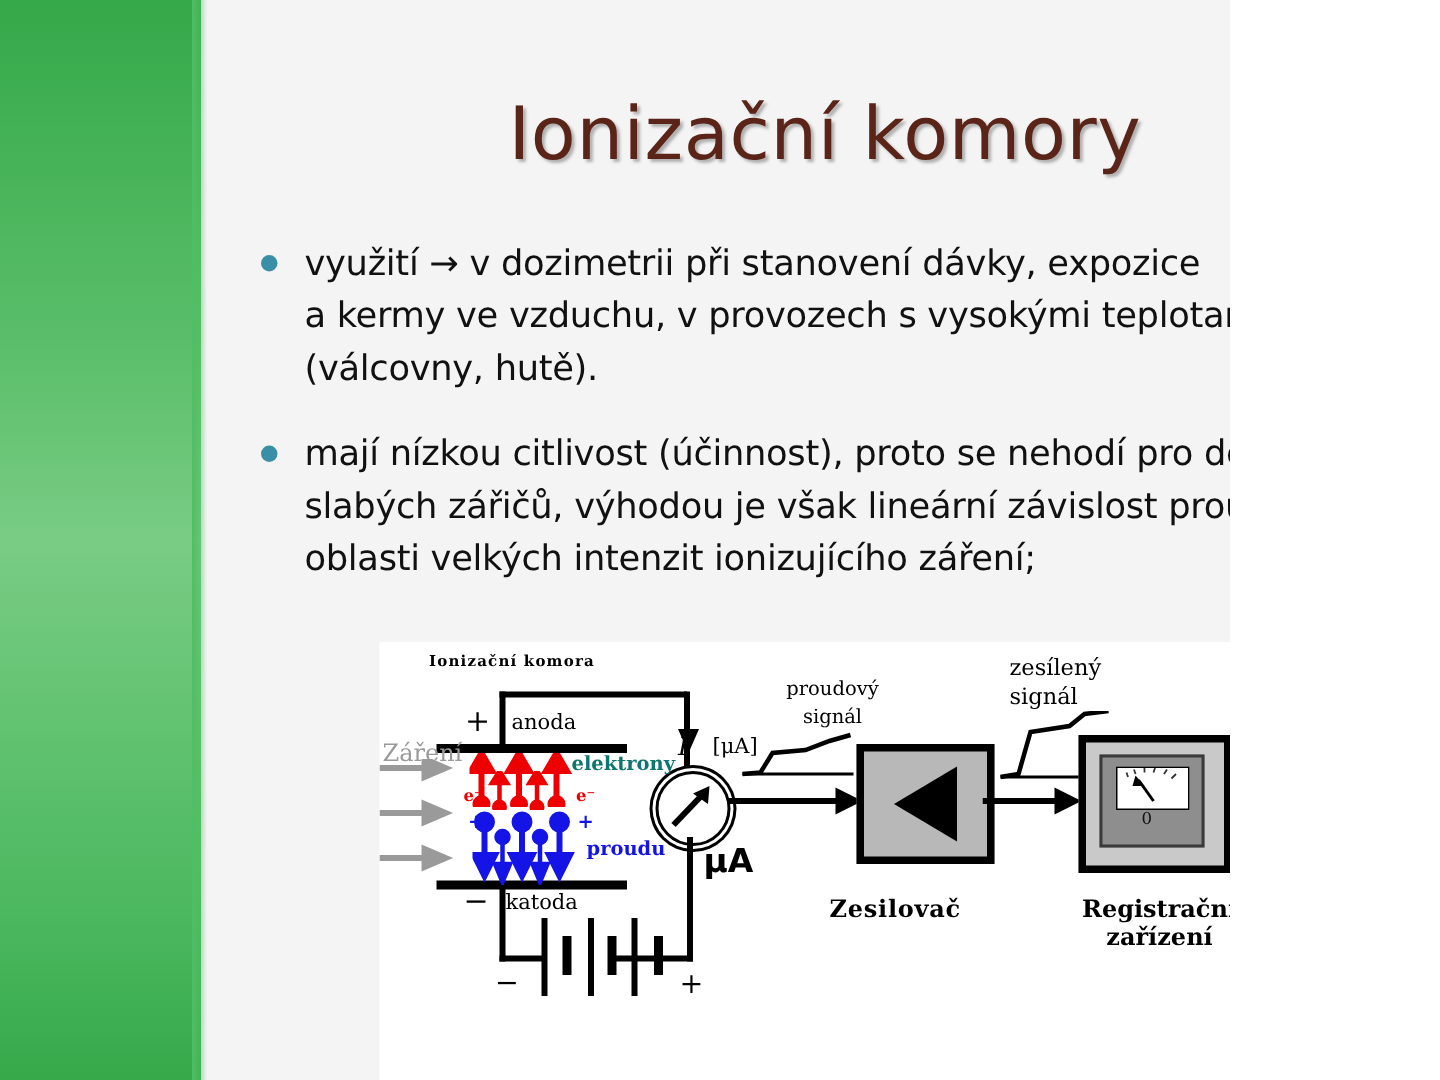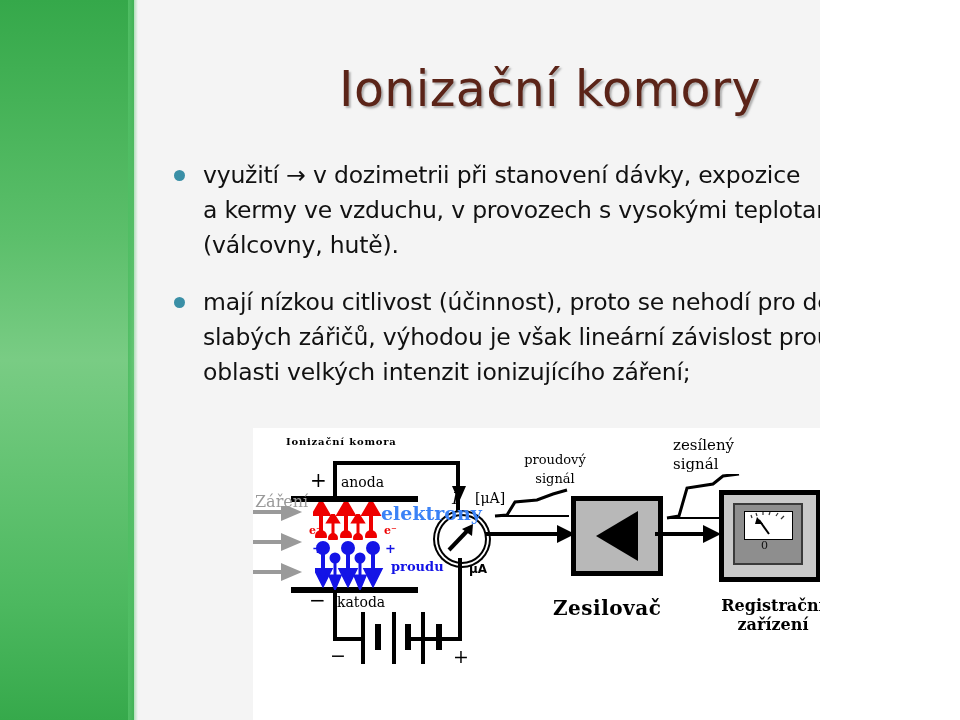--- a/index.html
+++ b/index.html
@@ -121,40 +121,40 @@
   .lbl-anoda { left: 88px; top: 46px; font-size: 14px; }
   .lbl-katoda { left: 84px; top: 166px; font-size: 14px; }
   .sign-plus-top { left: 57px; top: 40px; font-size: 20px; }
   .sign-minus-bot { left: 56px; top: 160px; font-size: 20px; }
   .lbl-zareni {
     left: 2px; top: 64px;
     font-size: 16px; color:#9a9a9a;
     font-family: "DejaVu Serif", serif;
   }
   .lbl-elektrony {
-    left: 128px; top: 74px; font-size: 19px; color:#3b82f6; font-weight:bold;
+    left: 128px; top: 74px; font-size: 13px; color:#0f766e; font-weight:bold;
     font-family: "DejaVu Serif", serif;
   }
   .lbl-ionty {
     left: 138px; top: 131px; font-size: 13px; color:#1414e6; font-weight:bold;
     font-family: "DejaVu Serif", serif;
   }
   .lbl-e1 { left: 56px; top: 96px; font-size: 11px; color:#ee0000; font-weight:bold; }
   .lbl-e2 { left: 131px; top: 96px; font-size: 11px; color:#ee0000; font-weight:bold; }
   .lbl-i1 { left: 59px; top: 113px; font-size: 13px; color:#1414e6; font-weight:bold; }
   .lbl-i2 { left: 132px; top: 113px; font-size: 13px; color:#1414e6; font-weight:bold; }
   .lbl-I   { left: 199px; top: 60px; font-size: 17px; font-style: italic; }
   .lbl-uA-br { left: 222px; top: 62px; font-size: 14px; }
-  .lbl-uA-meter { left: 216px; top: 134px; font-size: 12px; font-weight: bold;
+  .lbl-uA-meter { left: 216px; top: 134px; font-size: 22px; font-weight: bold;
                   font-family: "DejaVu Sans", sans-serif; }
   .lbl-bat-minus { left: 77px; top: 216px; font-size: 19px; }
   .lbl-bat-plus  { left: 200px; top: 217px; font-size: 19px; }
   .lbl-proud { left: 242px; top: 22px; font-size: 13px; line-height: 19px; text-align:center; width: 120px;}
   .lbl-zesileny { left: 420px; top: 8px; font-size: 15px; line-height: 19px; text-align:left; width: 110px;}
-  .lbl-zesilovac { left: 300px; top: 168px; font-size: 20px; font-weight: bold; letter-spacing: .5px;}
+  .lbl-zesilovac { left: 300px; top: 168px; font-size: 16px; font-weight: bold; letter-spacing: .5px;}
   .lbl-registracni { left: 455px; top: 168px; font-size: 16px; font-weight: bold; width: 130px; text-align:center; line-height: 19px;}
   
   .meter-circle {
     position: absolute;
     left: 184px; top: 86px;
     width: 46px; height: 46px;
     border: 2px solid #000;
     border-radius: 50%;
     background: #fff;
     box-shadow: 0 0 0 2px #fff, 0 0 0 4px #000;

